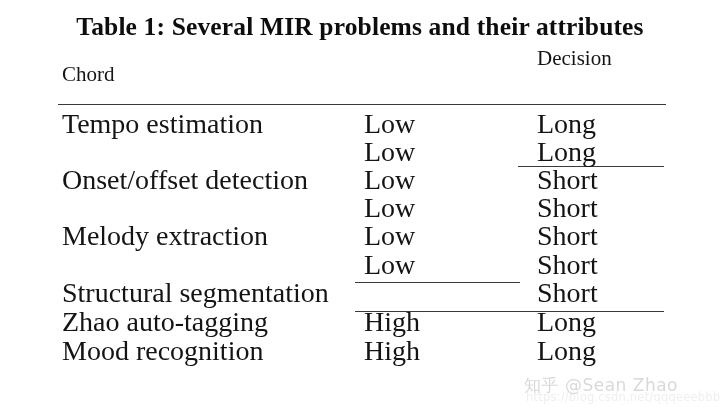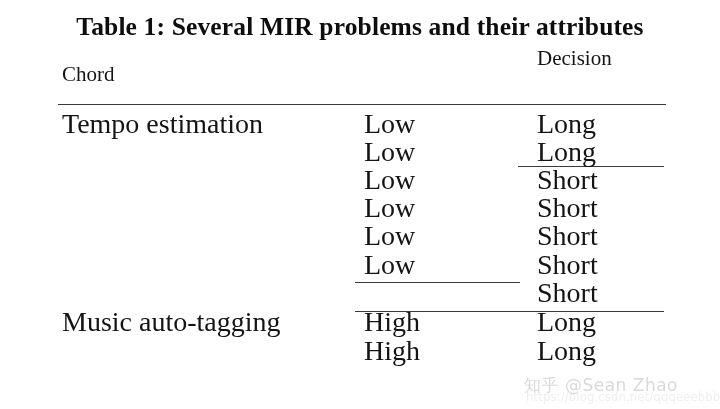--- a/index.html
+++ b/index.html
@@ -125,38 +125,42 @@
   <div class="rule" id="rule-subj-1"></div>
   <div class="rule" id="rule-subj-2"></div>
 
   <div class="cell col-task" style="top:112px">Tempo estimation</div>
   <div class="cell col-subj" style="top:112px">Low</div>
   <div class="cell col-time" style="top:112px">Long</div>
 
   <div class="cell col-subj" style="top:140px">Low</div>
   <div class="cell col-time" style="top:140px">Long</div>
 
+  <div class="cell col-task" style="top:168px">Onset/offset detection</div>
   <div class="cell col-subj" style="top:168px">Low</div>
   <div class="cell col-time" style="top:168px">Short</div>
 
   <div class="cell col-subj" style="top:196px">Low</div>
   <div class="cell col-time" style="top:196px">Short</div>
 
+  <div class="cell col-task" style="top:224px">Melody extraction</div>
   <div class="cell col-subj" style="top:224px">Low</div>
   <div class="cell col-time" style="top:224px">Short</div>
 
   <div class="cell col-subj" style="top:253px">Low</div>
   <div class="cell col-time" style="top:253px">Short</div>
 
+  <div class="cell col-task" style="top:281px">Structural segmentation</div>
   <div class="cell col-time" style="top:281px">Short</div>
 
-  <div class="cell col-task" style="top:310px">Music auto-tagging</div>
+  <div class="cell col-task" style="top:310px">Zhao auto-tagging</div>
   <div class="cell col-subj" style="top:310px">High</div>
   <div class="cell col-time" style="top:310px">Long</div>
 
+  <div class="cell col-task" style="top:339px">Mood recognition</div>
   <div class="cell col-subj" style="top:339px">High</div>
   <div class="cell col-time" style="top:339px">Long</div>
 
 </div>
 
 <div id="watermark">
   <div id="watermark-brand">知乎 @Sean Zhao</div>
   <div id="watermark-url">https://blog.csdn.net/qqqeeebbb</div>
 </div>
 

